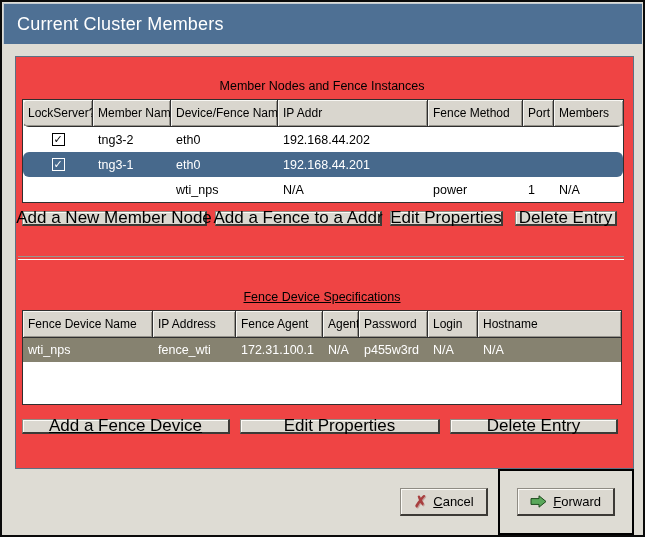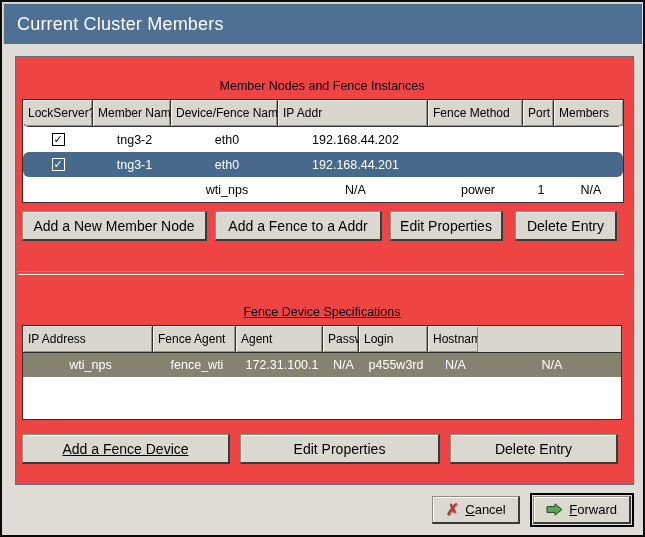--- a/index.html
+++ b/index.html
@@ -30,46 +30,46 @@
   .t2 .ghead,.t2 .trow{grid-template-columns:130px 83px 87px 36px 69px 50px 143px;}
   .hcell{
     height:26px;line-height:26px;font-size:12px;padding-left:5px;
     border-right:1px solid #2f2f2f;white-space:nowrap;overflow:hidden;
     box-shadow:inset 1px 1px 0 #f7f6f2, inset -1px -1px 0 #96938b;
   }
   .hcell:last-child{border-right:none;}
   .trow{display:grid;height:25px;align-items:center;font-size:12.5px;background:#ffffff;}
   .trow.sel-blue{background:#47698c;color:#ffffff;}
   .trow.sel-gray{background:#868270;color:#ffffff;height:24px;}
-  .tcell{padding-left:5px;white-space:nowrap;overflow:hidden;text-align:center;}
+  .tcell{padding-left:5px;white-space:nowrap;overflow:hidden;}
   .cb-cell{display:flex;align-items:center;justify-content:center;height:100%;}
   .checkbox{
     width:13px;height:13px;box-sizing:border-box;border:1px solid #000;background:#fff;
     display:flex;align-items:center;justify-content:center;
     font-size:11px;font-weight:bold;line-height:11px;color:#000;
   }
   .sel-blue .checkbox{border-color:#fff;background:transparent;color:#fff;}
   .tfiller{height:42px;background:#ffffff;}
   .btn-row{display:flex;margin-top:8px;}
   .btn-row2{margin-top:14px;}
   .gtk-btn{
-    height:30px;box-sizing:border-box;background:#dbd8d0;
+    height:15px;box-sizing:border-box;background:#dbd8d0;
     border:1px solid #8f8c84;border-right:2px solid #3c3a36;border-bottom:2px solid #3c3a36;
     box-shadow:inset 1px 1px 0 #fbfaf6;
     display:flex;align-items:center;justify-content:center;
-    font-size:14px;color:#000;cursor:default;white-space:nowrap;
+    font-size:17px;color:#000;cursor:default;white-space:nowrap;
   }
   .hsep{height:2px;width:606px;margin:30px 0 0 -4px;
         border-top:1px solid #98958d;border-bottom:1px solid #fcfbf8;}
   .action-area{
     flex:0 0 50px;display:flex;align-items:center;justify-content:flex-end;
     gap:10px;padding-right:9px;background:#dedcd4;
   }
   .foot-btn{height:28px;padding:0 12px;min-width:88px;font-size:13px;gap:6px;}
-  .default-ring{border:2px solid #000;padding:1px;background:#dedcd4;}
+  .default-ring{border:2px solid #000;padding:17px;background:#dedcd4;}
   .default-ring .foot-btn{min-width:82px;}
   .mn{text-decoration:underline;}
   .x-icon{color:#a83f3f;font-size:16px;font-weight:bold;line-height:16px;
           text-shadow:1px 1px 0 rgba(160,60,60,.35);}
   .arrow-icon{display:block;}
 </style>
 </head>
 <body>
 
 <div class="window">
@@ -139,20 +139,21 @@
         <button class="gtk-btn" style="width:113px;margin-left:8px;">Edit Properties</button>
         <button class="gtk-btn" style="width:102px;margin-left:12px;">Delete Entry</button>
       </div>
 
       <div class="hsep"></div>
 
       <div class="tcaption tcaption2">Fence Device Specifications</div>
 
       <div class="grid-table t2">
         <div class="ghead">
+          <div class="hcell">Fence Device Name</div>
           <div class="hcell">IP Address</div>
           <div class="hcell">Fence Agent</div>
           <div class="hcell">Agent</div>
           <div class="hcell">Password</div>
           <div class="hcell">Login</div>
           <div class="hcell">Hostname</div>
         </div>
 
         <div class="trow sel-gray">
           <div class="tcell">wti_nps</div>

